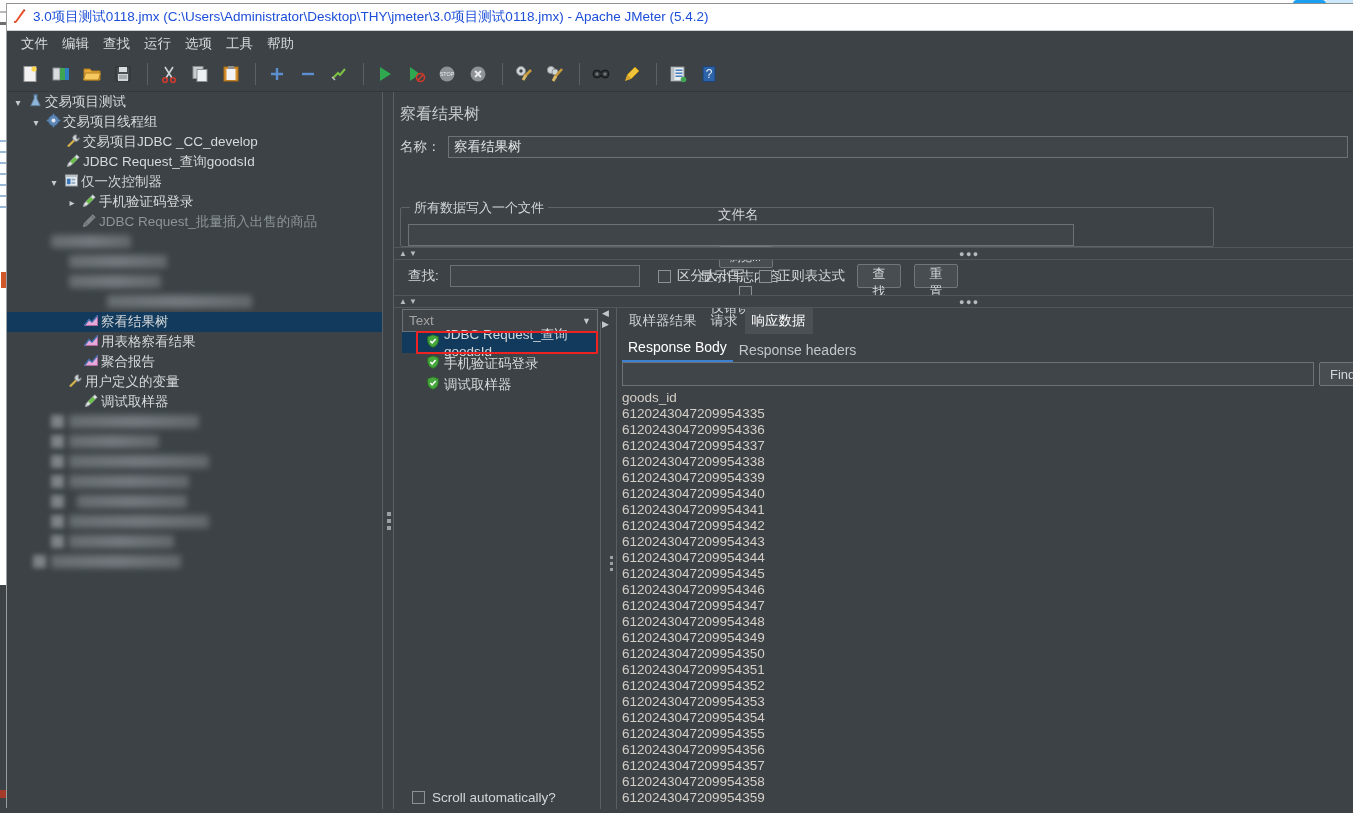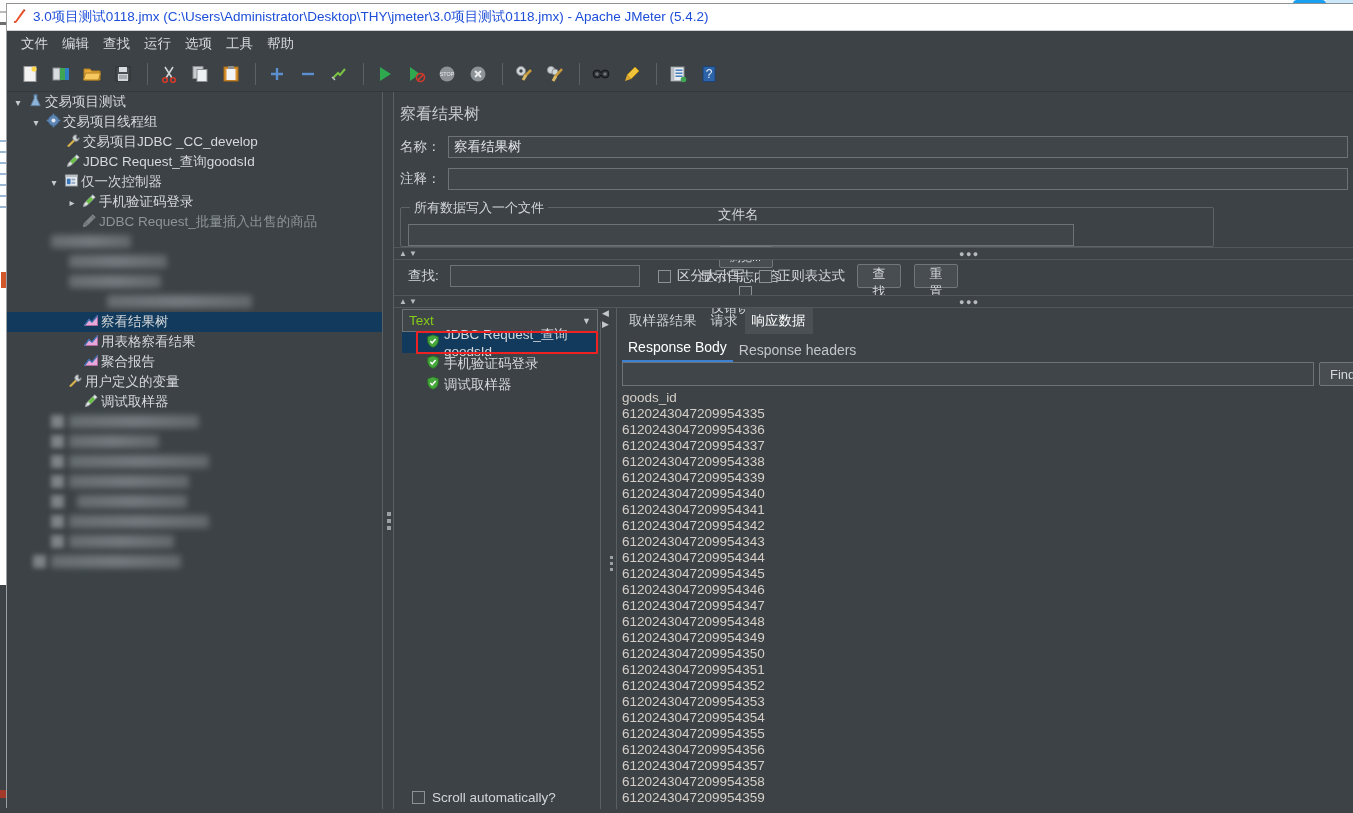--- a/index.html
+++ b/index.html
@@ -146,21 +146,21 @@
     border-top: 1px solid #51575b; border-bottom: 1px solid #51575b;
   }
   .collbar .arrows { position: absolute; left: 5px; top: 1px; color: #b6babd; font-size: 8px; letter-spacing: 2px; }
   .collbar .dots { position: absolute; top: 1px; color: #b6babd; font-size: 9px; letter-spacing: 1.5px; }
 
   
   .sel-box {
     position: absolute; background: #3f4549; border: 1px solid #6c7276;
     display: flex; align-items: center; justify-content: space-between; padding: 0 6px;
   }
-  .sel-box .txt { color: #84cc16; font-size: 13.5px; }
+  .sel-box .txt { color: #a3a3a3; font-size: 13.5px; }
   .sel-box .car { color: #c4c8cb; font-size: 9px; }
 
   
   .srow { position: relative; height: 21px; display: flex; align-items: center; padding-left: 20px; }
   .srow.selected { background: #123a5c; }
   .srow .sic { width: 22px; flex: none; text-align: center; }
   .srow .slb { color: #d6d9db; font-size: 13.5px; }
   .redbox { position: absolute; border: 2px solid #ee2222; border-radius: 1px; pointer-events: none; }
 
   
@@ -572,24 +572,20 @@
 
     <div class="right-pane">
 
       <div class="rtitle">察看结果树</div>
 
       <div class="frow" style="left:6px; top:44px; width:954px;">
         <span class="flabel" style="width:48px;">名称：</span>
         <input class="fin" style="width: 900px;" value="察看结果树">
       </div>
 
-      <div class="frow" style="left:6px; top:76px; width:954px;">
-        <span class="flabel" style="width:48px;">注释：</span>
-        <input class="fin" style="width: 900px;" value="">
-      </div>
 
       <div class="groupbox" style="left:6px; top:115px; width:814px; height:40px;">
         <span class="grouptitle">所有数据写入一个文件</span>
       </div>
       <div class="frow" style="left:14px; top:114px;flex-direction:column;">
         <span class="flabel" style="width:46px;">文件名</span>
         <input class="fin" style="width: 666px;" value="">
         <button class="btn" style="margin-left:9px; width:54px; font-size:11px; height:22px;">浏览...</button>
         <span class="flabel" style="margin-left:12px;">显示日志内容：</span>
         <span class="cbx" style="margin-left:8px;"></span>

